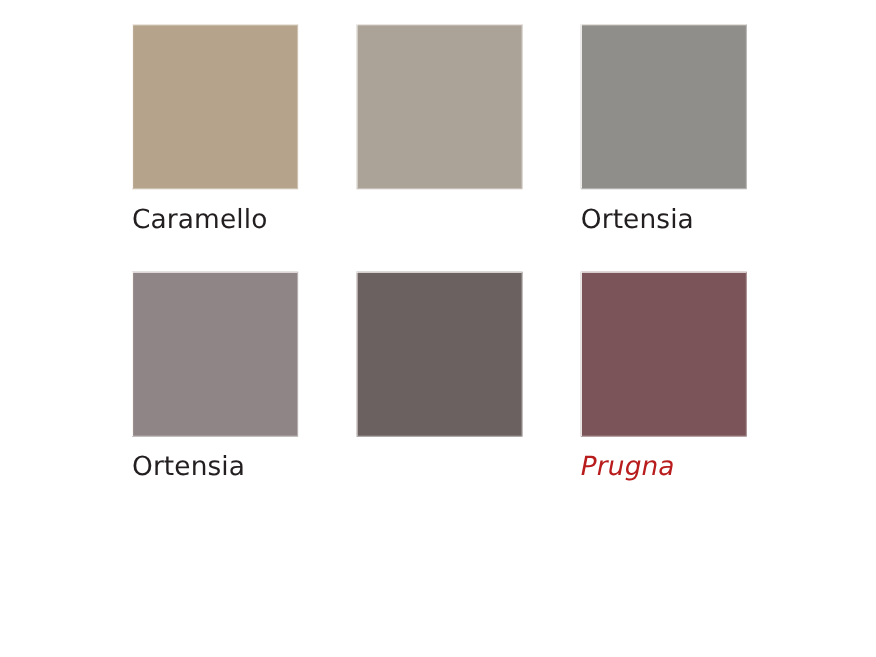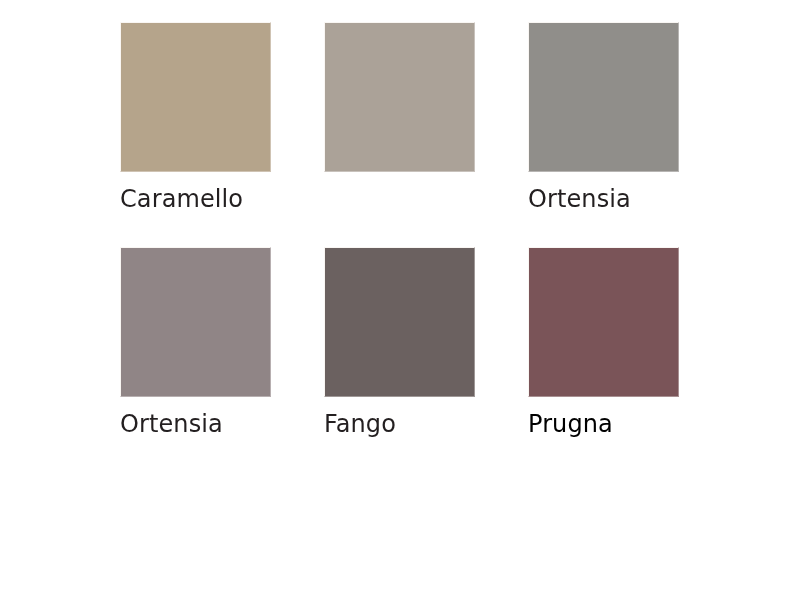--- a/index.html
+++ b/index.html
@@ -68,21 +68,20 @@
     <div class="swatch-label" style="color: rgb(35, 31, 32);">Ortensia</div>
   </div>
 
   <div class="swatch-cell">
     <div class="swatch-chip" style="background-color: rgb(144, 133, 134);"></div>
     <div class="swatch-label" style="color: rgb(35, 31, 32);">Ortensia</div>
   </div>
 
   <div class="swatch-cell">
     <div class="swatch-chip" style="background-color: rgb(107, 97, 96);"></div>
-    <div class="swatch-label" style="color: rgb(35, 31, 32);">Fango</div>
   </div>
 
   <div class="swatch-cell">
     <div class="swatch-chip" style="background-color: rgb(122, 84, 88);"></div>
-    <div class="swatch-label" style="color: #000000;">Prugna</div>
+    <div class="swatch-label" style="color: #b91c1c; font-style: italic;">Prugna</div>
   </div>
 
 </div>
 
 </body></html>

